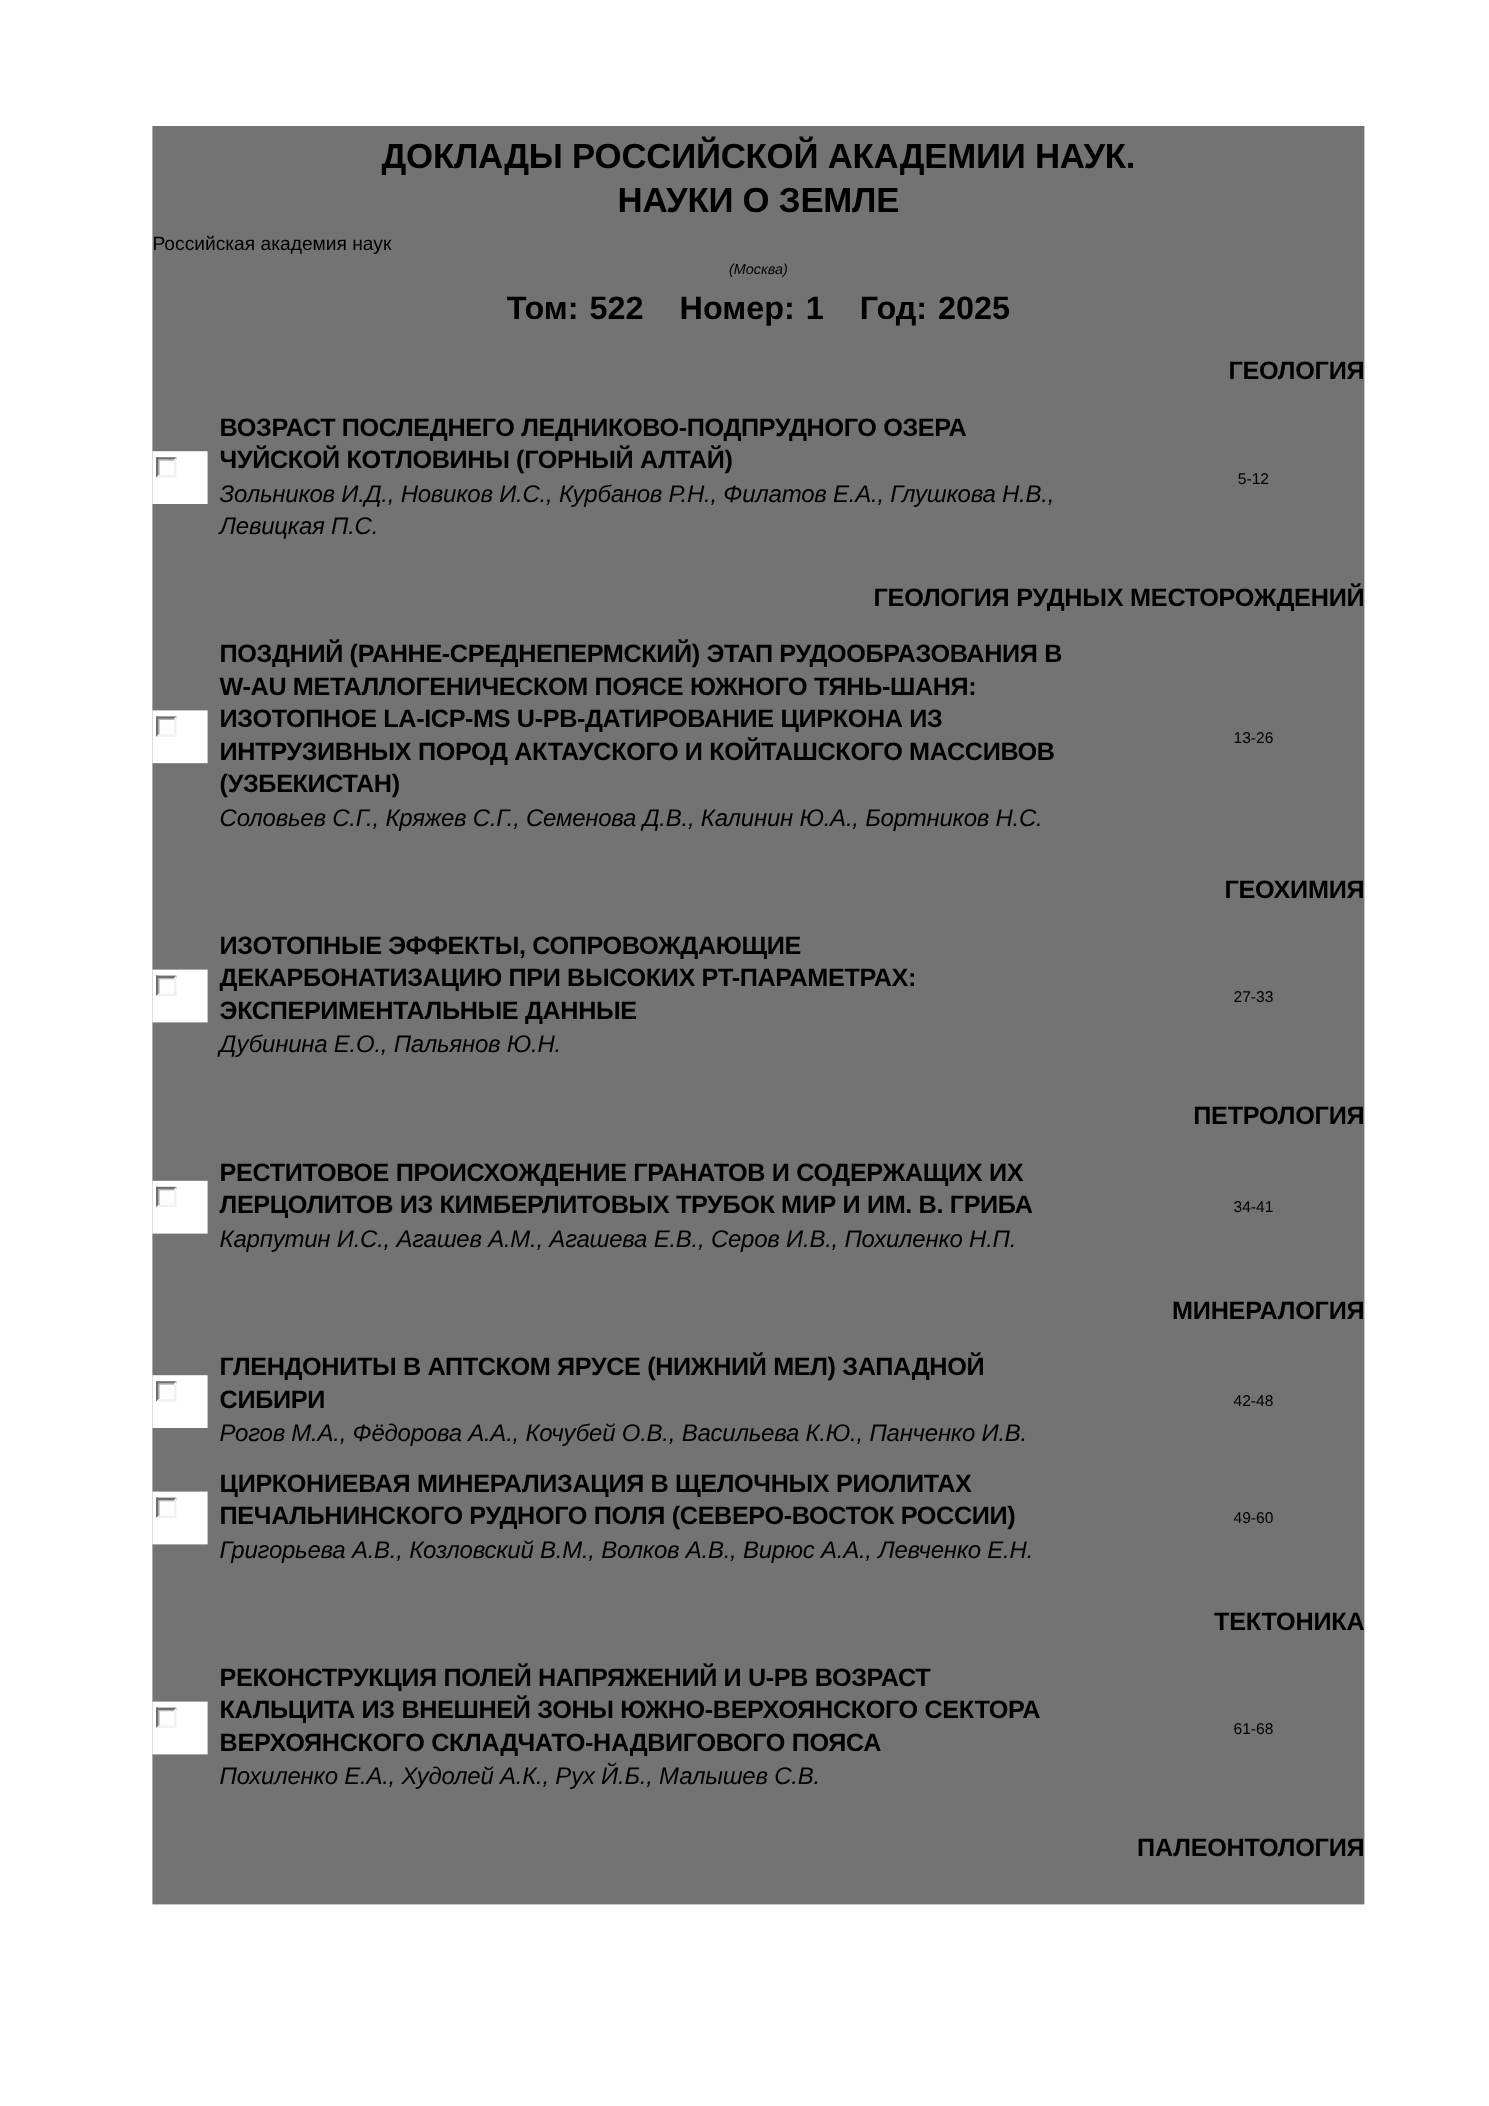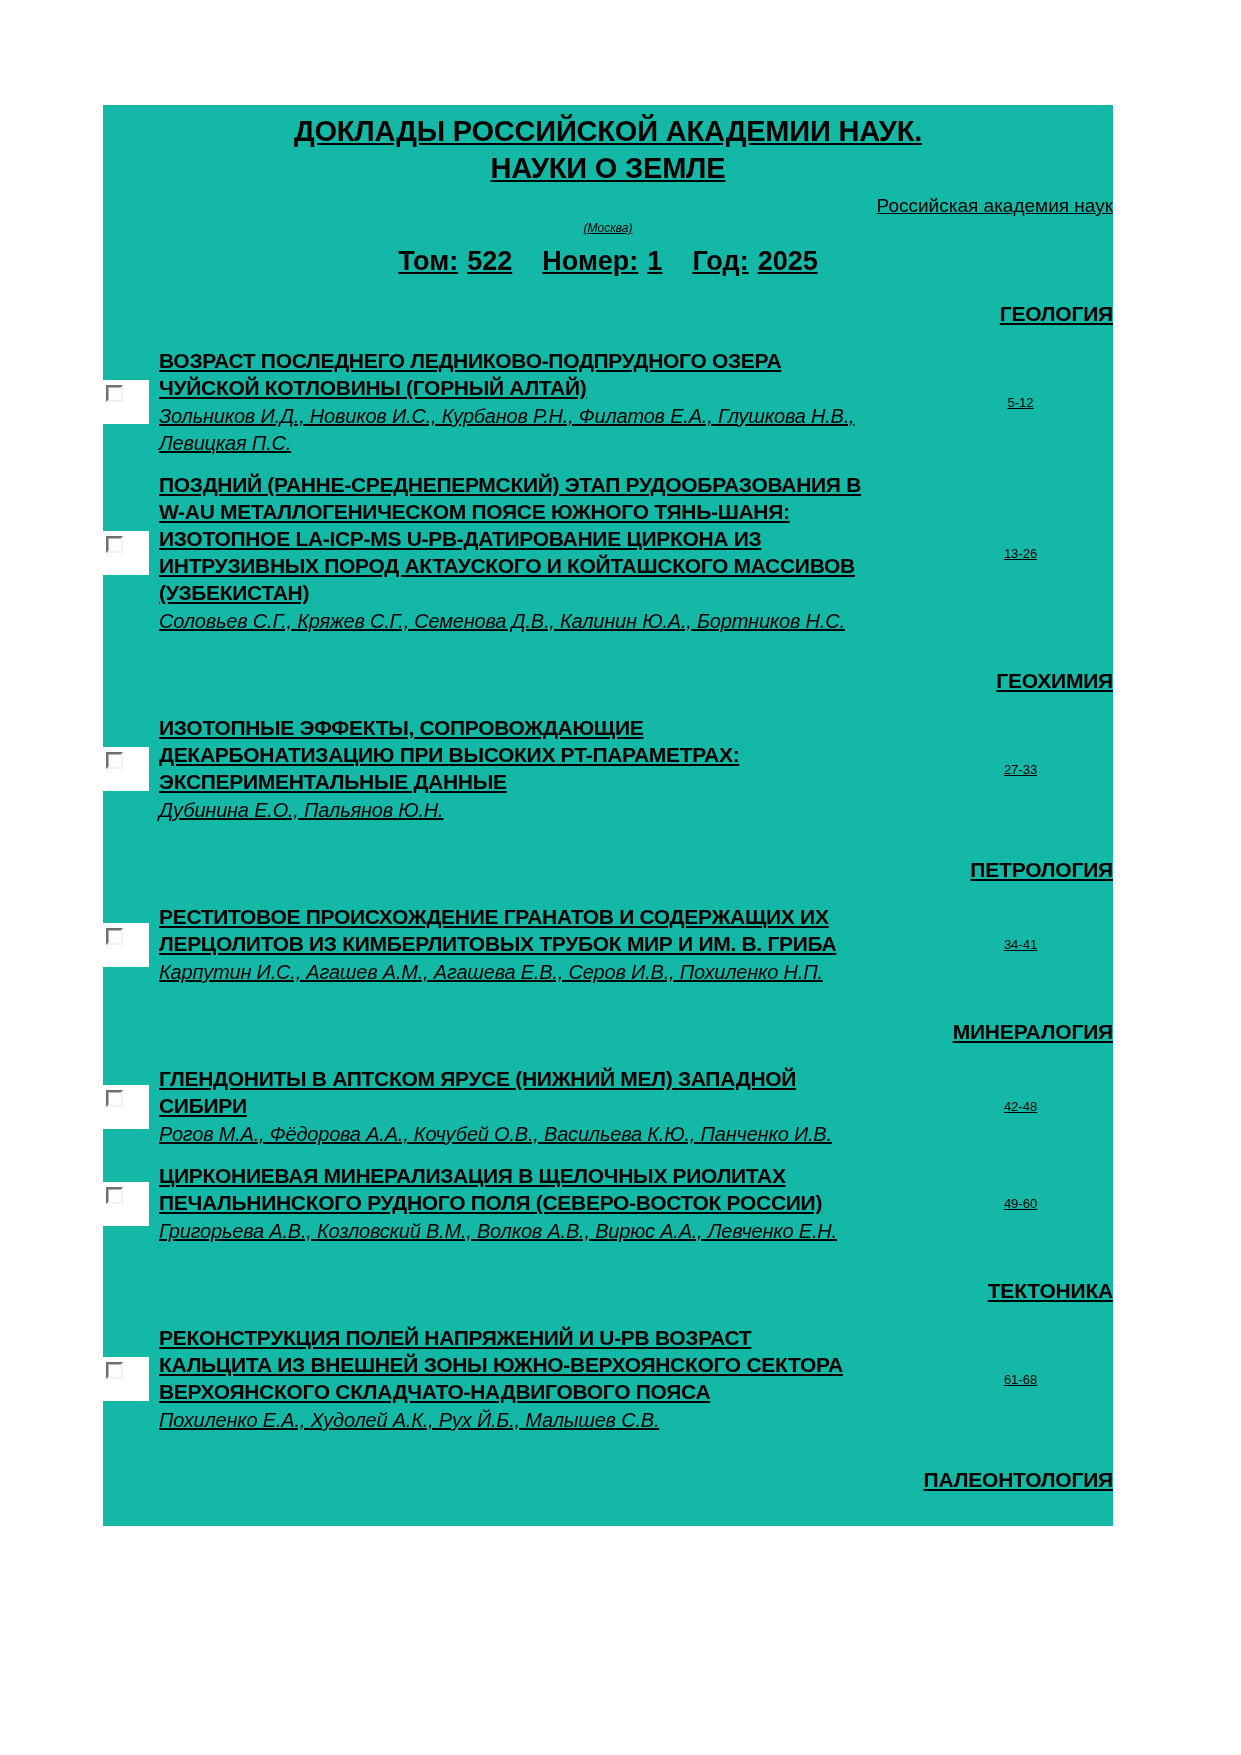--- a/index.html
+++ b/index.html
@@ -6,33 +6,32 @@
   html, body { background: #ffffff; }
   body {
     width: 1241px; height: 1755px;
     position: relative;
     font-family: "Liberation Sans", sans-serif;
     color: #000;
     overflow: hidden;
   }
   .card {
     position: absolute;
-    left: 103px; top: 105px;
+    left: 127px; top: 105px;
     width: 1010px;
-    background: #14b8a6;
+    background: #737373;
     padding: 8px 0 18px 0;
-    text-decoration: underline;
   }
   
   .journal-title {
     font-size: 29px; font-weight: bold;
     line-height: 37px; text-align: center;
     letter-spacing: -0.2px;
   }
-  .publisher { text-align: right; font-size: 19px; margin-top: 8px; }
+  .publisher { text-align: left; font-size: 16px; margin-top: 8px; }
   .city { text-align: center; font-size: 12px; font-style: italic; margin-top: 4px; }
   .vol-line {
     display: flex; justify-content: center; gap: 30px;
     font-size: 27px; font-weight: bold; margin-top: 11px;
   }
   .vol-line .pair { display: inline-flex; gap: 9px; }
   
   .section-heading {
     font-size: 21px; font-weight: bold;
     text-align: right;
@@ -108,20 +107,21 @@
     </div>
     <div class="art-main">
       <div class="art-title">ВОЗРАСТ ПОСЛЕДНЕГО ЛЕДНИКОВО-ПОДПРУДНОГО ОЗЕРА ЧУЙСКОЙ КОТЛОВИНЫ (ГОРНЫЙ АЛТАЙ)</div>
       <div class="art-authors">Зольников И.Д., Новиков И.С., Курбанов Р.Н., Филатов Е.А., Глушкова Н.В., Левицкая П.С.</div>
     </div>
     <div class="pages-cell">
       <span>5-12</span>
     </div>
   </div>
 
+  <div class="section-heading">ГЕОЛОГИЯ РУДНЫХ МЕСТОРОЖДЕНИЙ</div>
 
   <div class="article-row">
     <div class="cb-cell">
       <div class="checkbox" role="checkbox" aria-checked="false"></div>
     </div>
     <div class="art-main">
       <div class="art-title">ПОЗДНИЙ (РАННЕ-СРЕДНЕПЕРМСКИЙ) ЭТАП РУДООБРАЗОВАНИЯ В W-AU МЕТАЛЛОГЕНИЧЕСКОМ ПОЯСЕ ЮЖНОГО ТЯНЬ-ШАНЯ: ИЗОТОПНОЕ LA-ICP-MS U-PB-ДАТИРОВАНИЕ ЦИРКОНА ИЗ ИНТРУЗИВНЫХ ПОРОД АКТАУСКОГО И КОЙТАШСКОГО МАССИВОВ (УЗБЕКИСТАН)</div>
       <div class="art-authors">Соловьев С.Г., Кряжев С.Г., Семенова Д.В., Калинин Ю.А., Бортников Н.С.</div>
     </div>
     <div class="pages-cell">

